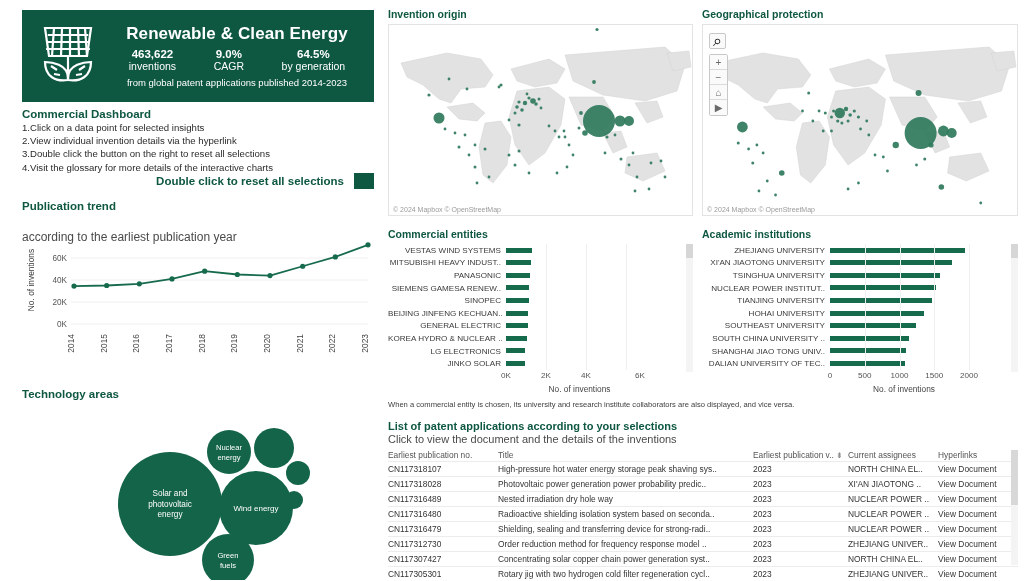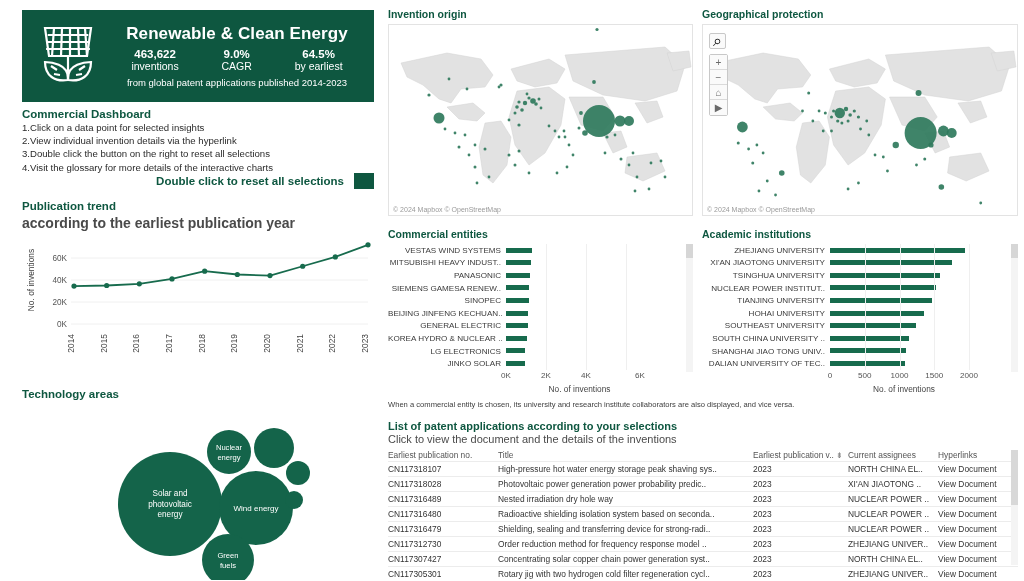--- a/index.html
+++ b/index.html
@@ -38,21 +38,21 @@
   .info-line { color: #2b2b2b; font-size: 9.6px; line-height: 1.38; }
 
   .reset-row {
     position: absolute; left: 22px; top: 173px; width: 352px;
     display: flex; align-items: center; justify-content: flex-end; gap: 10px;
   }
   .reset-label { color: #0e5740; font-size: 11.5px; font-weight: bold; }
   .reset-swatch { width: 20px; height: 16px; background: #0e5740; cursor: pointer; }
 
   .sec-title { color: #0e5740; font-size: 11.5px; font-weight: bold; }
-  .sec-sub { color: #4a4a4a; font-size: 14px; margin-top: 3px; font-weight: bold; }
+  .sec-sub { color: #4a4a4a; font-size: 12px; margin-top: 18px; }
 
   .pubtrend { position: absolute; left: 22px; top: 200px; width: 352px; height: 175px; }
   .trend-chart { position: absolute; left: 0; top: 28px; width: 352px; height: 145px; }
 
   .techareas { position: absolute; left: 22px; top: 388px; width: 352px; height: 190px; }
   .bubble-wrap { position: absolute; left: 0; top: 20px; width: 352px; height: 172px; }
 
   
   .panel-title { color: #0e5740; font-size: 10.5px; font-weight: bold; }
 
@@ -150,21 +150,21 @@
           <div class="stat">
             <div class="stat-val">463,622</div>
             <div class="stat-lab">inventions</div>
           </div>
           <div class="stat">
             <div class="stat-val">9.0%</div>
             <div class="stat-lab">CAGR</div>
           </div>
           <div class="stat">
             <div class="stat-val">64.5%</div>
-            <div class="stat-lab">by earliest</div>
+            <div class="stat-lab">by generation</div>
           </div>
         </div>
         <div class="banner-foot">from global patent applications published 2014-2023</div>
       </div>
     </div>
 
     <div class="info-block">
       <div class="info-title">Commercial Dashboard</div>
       <div class="info-line">1.Click on a data point for selected insights</div>
       <div class="info-line">2.View individual invention details via the hyperlink</div>

